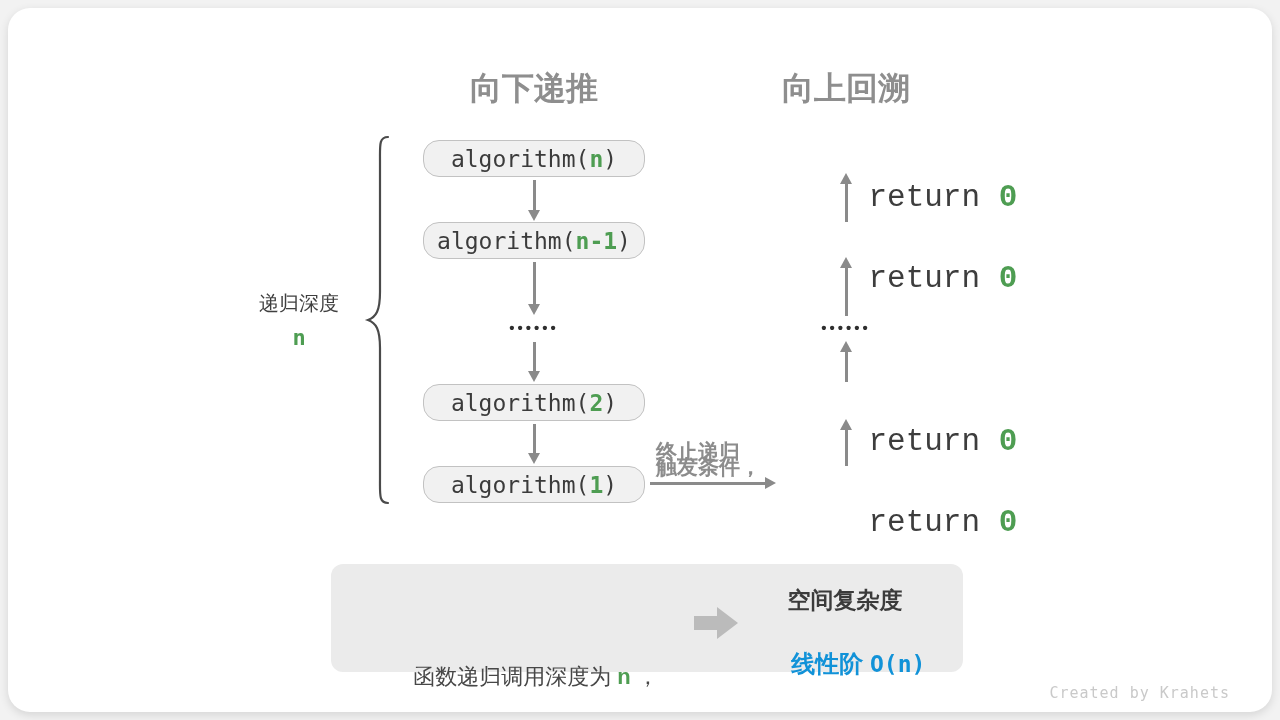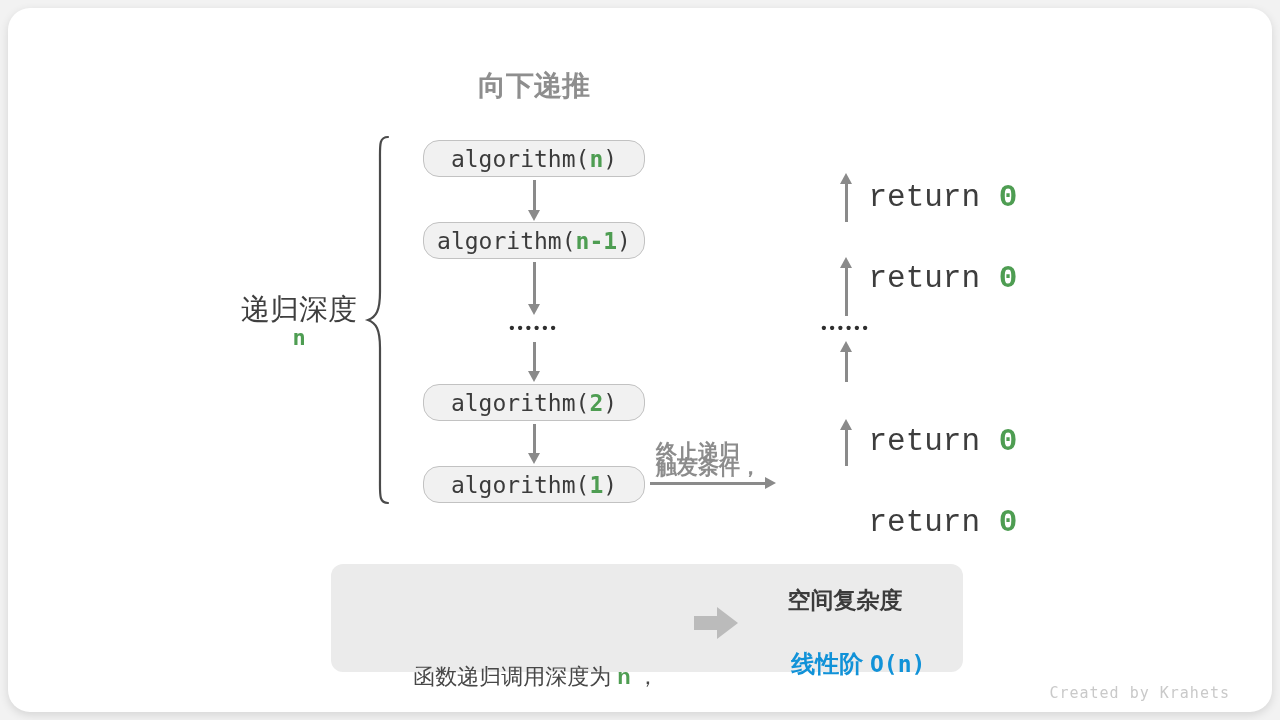--- a/index.html
+++ b/index.html
@@ -10,21 +10,21 @@
     position:relative; overflow:hidden;
   }
   .card {
     position:absolute; left:8px; top:8px; right:8px; bottom:8px;
     background:#ffffff; border-radius:22px;
     box-shadow:0 3px 10px rgba(0,0,0,0.12);
   }
   .abs { position:absolute; }
   .col-header {
     width:220px; text-align:center;
-    font-size:28px; font-weight:700; color:#8e8e8e;
+    font-size:32px; font-weight:700; color:#8e8e8e;
   }
   .code { font-family:"DejaVu Sans Mono","Liberation Mono",monospace; }
   .green { color:#4e9d52; font-weight:700; }
   .call-box {
     left:415px; width:222px; height:37px;
     background:#f1f1f1; border:1.5px solid #c2c2c2; border-radius:16px;
     display:flex; align-items:center; justify-content:center;
     font-family:"DejaVu Sans Mono","Liberation Mono",monospace;
     font-size:23px; color:#3b3b3b; white-space:pre;
   }
@@ -53,21 +53,21 @@
     content:""; position:absolute; right:-10px; top:-5.5px;
     border-top:6.5px solid transparent; border-bottom:6.5px solid transparent;
     border-left:11px solid #8a8a8a;
   }
   .trigger-label {
     left:648px; width:120px;
     font-size:21px; font-weight:700; color:#8c8c8c; line-height:24px;
     white-space:nowrap;
   }
   .depth-label { left:226px; width:130px; text-align:center;
-    font-size:29px; color:#3f3f3f; }
+    font-size:20px; color:#3f3f3f; }
   .depth-var { left:226px; width:130px; text-align:center;
     font-size:22px; }
   .panel {
     left:323px; top:556px; width:632px; height:108px;
     background:#ebebeb; border-radius:12px;
   }
   .panel-left {
     left:343px; width:370px; text-align:center;
     font-size:22px; color:#474747; line-height:38px; white-space:pre;
   }
@@ -85,20 +85,21 @@
     font-family:"DejaVu Sans Mono","Liberation Mono",monospace;
     font-size:15px; color:#c9c9c9; letter-spacing:1px;text-align:center;
   }
 </style>
 </head>
 <body>
 
 <div class="card">
 
   <div class="abs col-header" style="left:416px; top:59px;">向下递推</div>
+  <div class="abs col-header" style="left:728px; top:59px;">向上回溯</div>
 
   <svg class="abs" style="left:356px; top:126px;" width="26" height="372" viewBox="0 0 26 372">
     <path d="M24,3 C15,3 16,11 16,27 L16,158 C16,177 12,183 4,186 C12,189 16,195 16,214 L16,345 C16,361 15,369 24,369" fill="none" stroke="#4a4a4a" stroke-width="2.2" stroke-linecap="round"></path>
   </svg>
   <div class="abs depth-label" style="top:282px;">递归深度</div>
   <div class="abs depth-var code green" style="top:317px;">n</div>
 
   <div class="abs call-box" style="top:132px;">
     <span>algorithm(</span><span class="green">n</span><span>)</span>
   </div>

